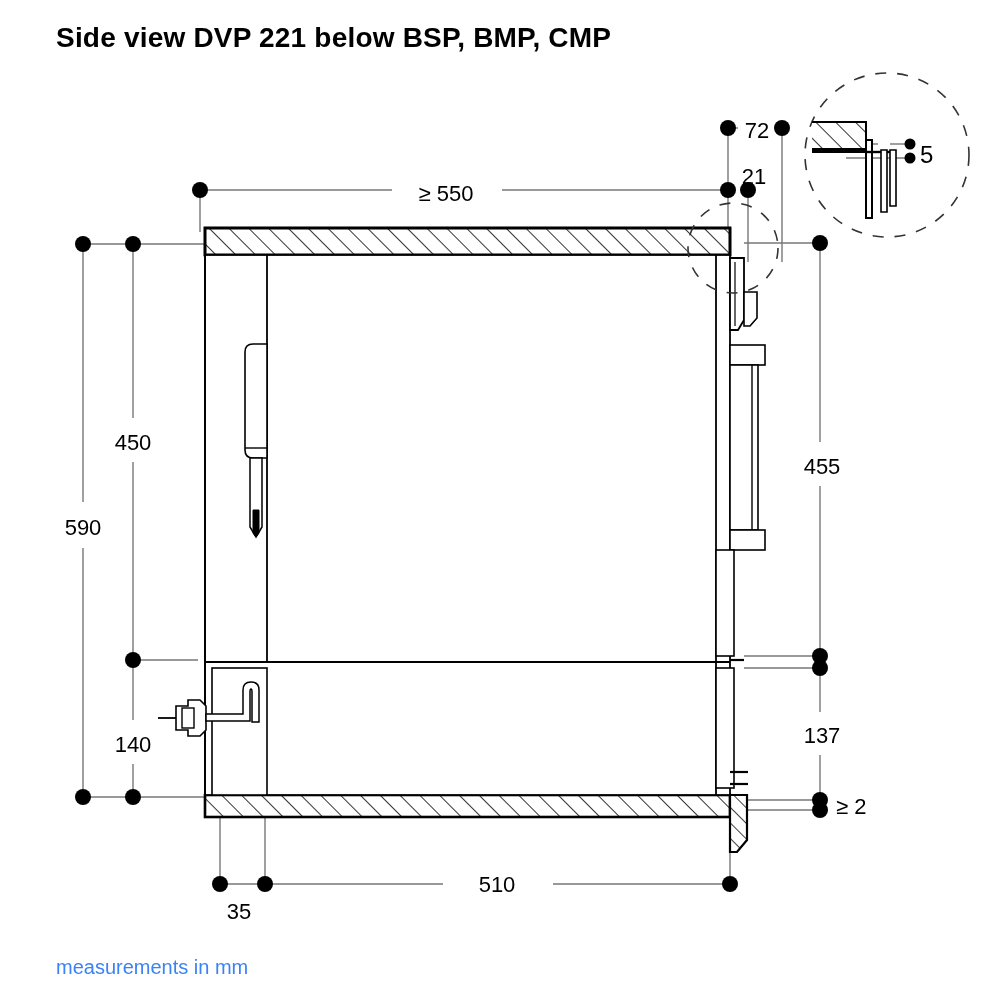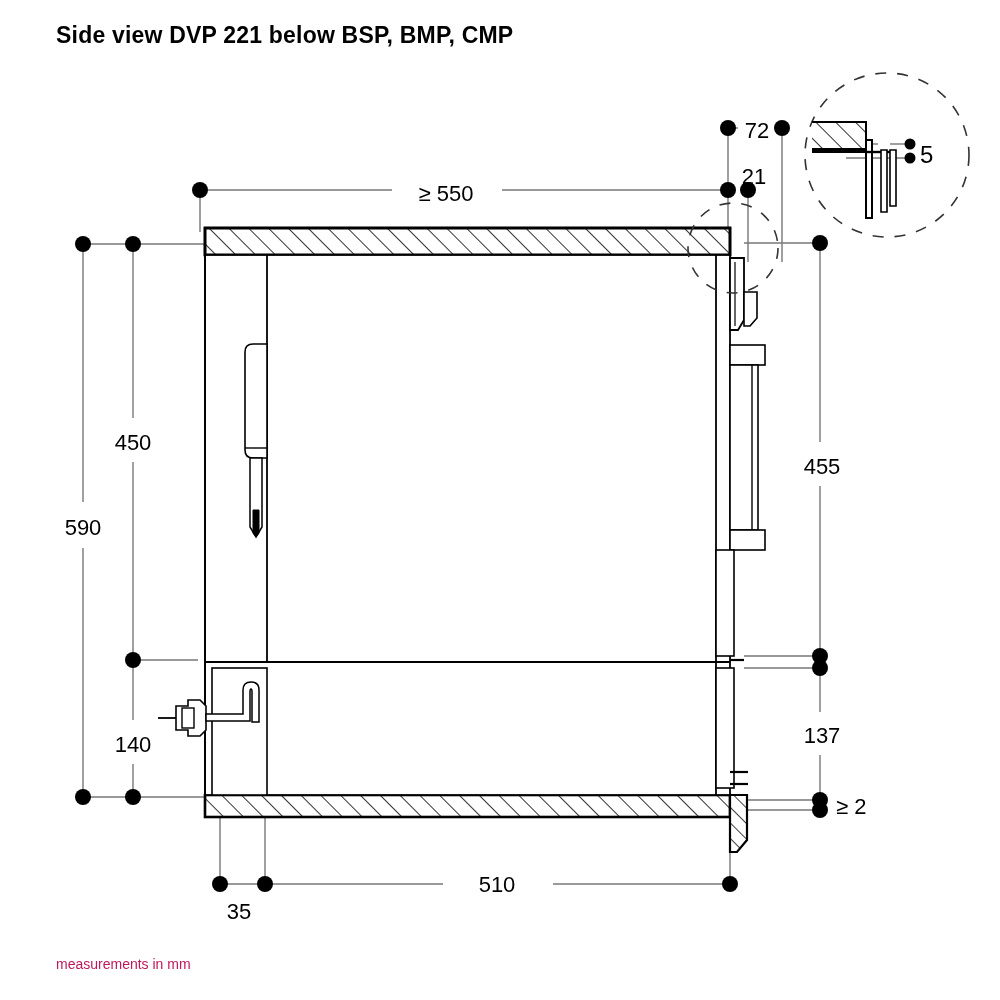--- a/index.html
+++ b/index.html
@@ -6,30 +6,30 @@
   body{
     width:1000px;height:1000px;
     font-family:"Liberation Sans", sans-serif;
     color:#000;
     position:relative;
     overflow:hidden;
   }
   #drawing-title{
     position:absolute;
     left:56px; top:22px;
-    font-size:23px;
+    font-size:28px;
     font-weight:bold;
     letter-spacing:.2px;
     white-space:nowrap;
   }
   #footer-note{
     position:absolute;
     left:56px; top:956px;
-    font-size:14px;
-    color:#be185d;
+    font-size:20px;
+    color:#3b82f6;
     white-space:nowrap;
   }
   #canvas-wrap{
     position:absolute;
     left:0; top:0;
     width:1000px; height:1000px;
   }
   svg{display:block;}
   text{font-family:"Liberation Sans", sans-serif;}
 </style>

